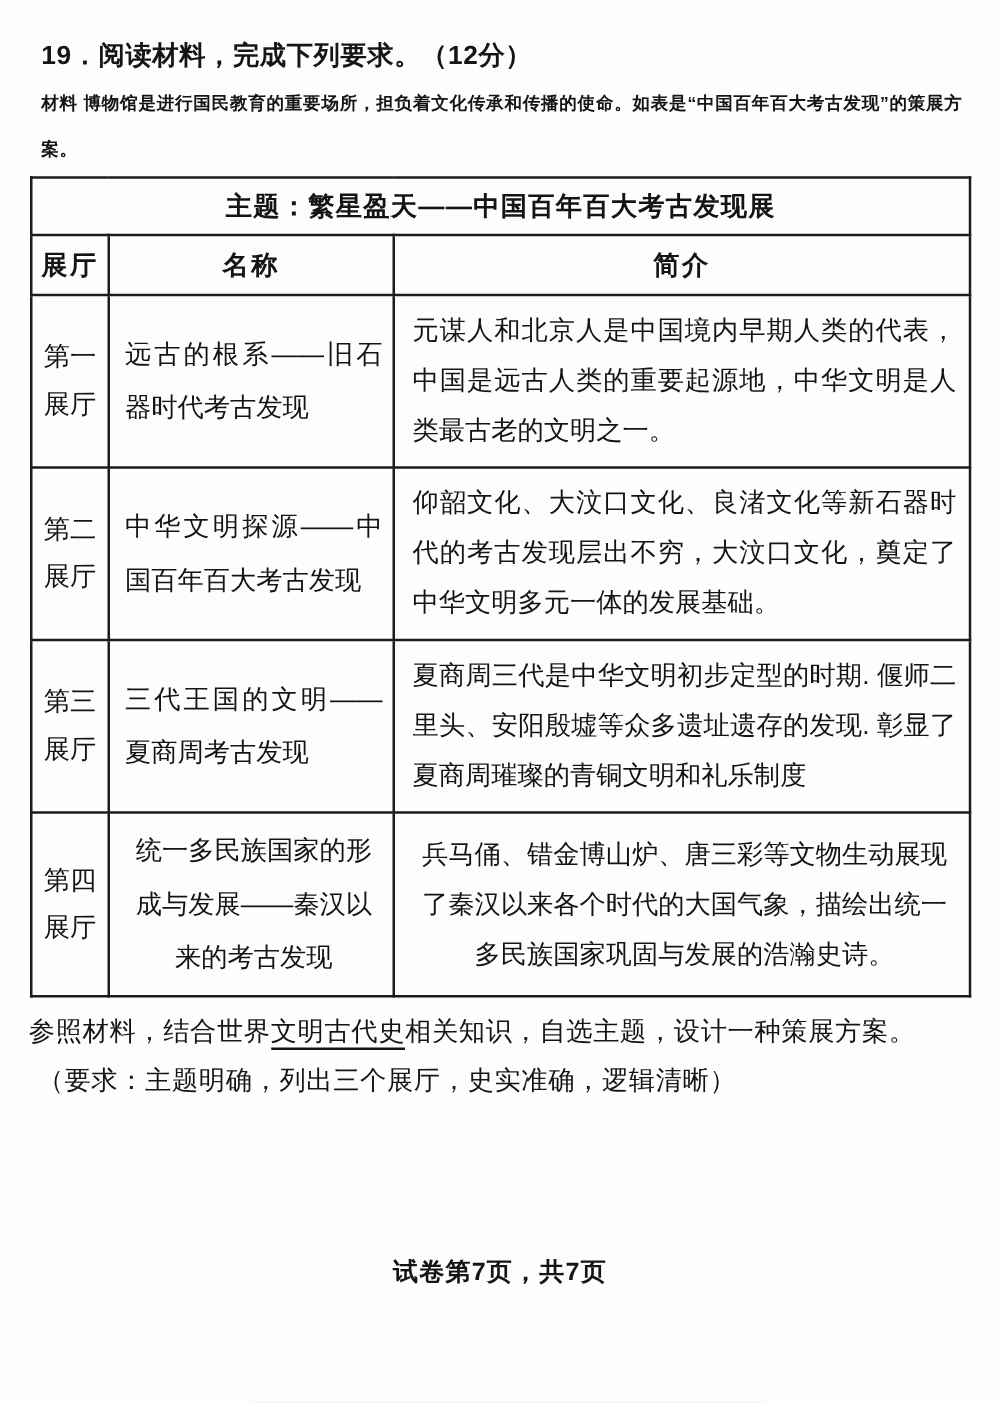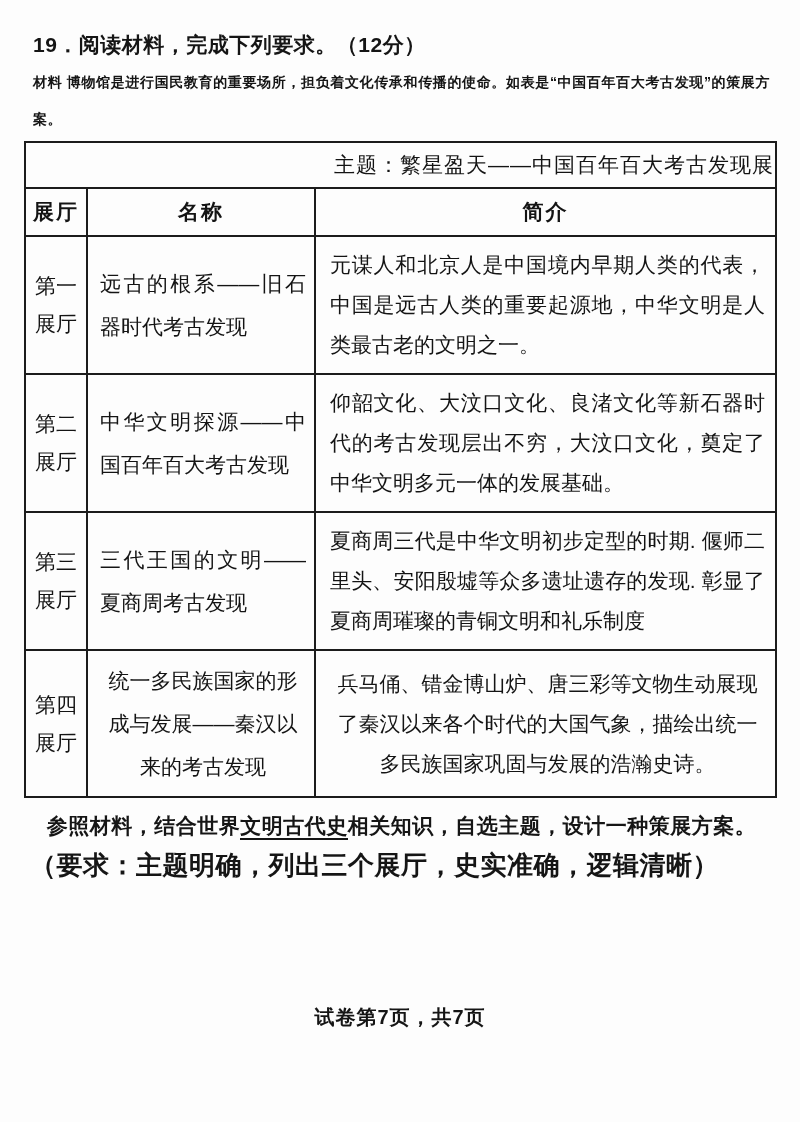--- a/index.html
+++ b/index.html
@@ -43,22 +43,22 @@
   }
   table.exhibit td {
     border: 2px solid #1c1c1c;
     font-size: 21px;
     color: #141414;
     vertical-align: middle;
     box-sizing: border-box;
   }
   td.title-cell {
     height: 46px;
-    text-align: right;
-    font-weight: 400;
+    text-align: center;
+    font-weight: 700;
     letter-spacing: 1px;
     margin-top: 21px;
   }
   td.head-cell {
     height: 48px;
     text-align: center;
     font-weight: 600;
     letter-spacing: 2px;
   }
   td.hall-cell {
@@ -78,36 +78,35 @@
     line-height: 40px;
     font-weight: 500;
     text-align: justify;
     border-radius: 21px;
   }
   tr.row-1 td { height: 122px; }
   tr.row-2 td { height: 118px; }
   tr.row-3 td { height: 118px; }
   tr.row-4 td { height: 123px; text-align: center; }
   .task {
-    margin: 9px 30px 0 33px;
+    margin: 9px 30px 0 23px;
     font-size: 21px;
-    font-weight: 700;
+    font-weight: 400;
     line-height: 38px;
     letter-spacing: 0.5px;
     width: 737px;
-    text-align: center;
   }
   .task .u {
     border-bottom: 2px solid #151515;
     padding-bottom: 1px;
   }
   .req-line {
     margin: 1px 30px 0 30px;
-    font-size: 26px;
-    font-weight: 700;
+    font-size: 21px;
+    font-weight: 400;
     line-height: 38px;
     letter-spacing: 0.5px;
   }
   .footer {
     position: absolute;
     left: 0;
     top: 1004px;
     width: 100%;
     text-align: center;
     font-size: 20px;

